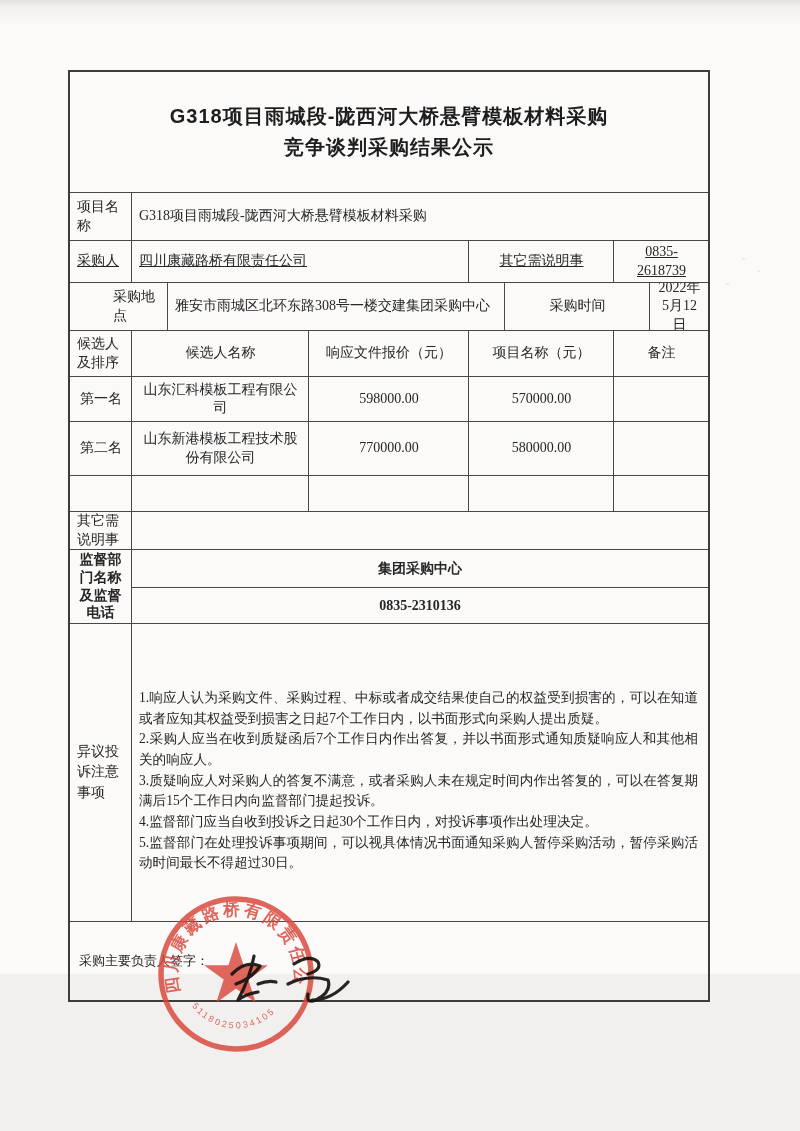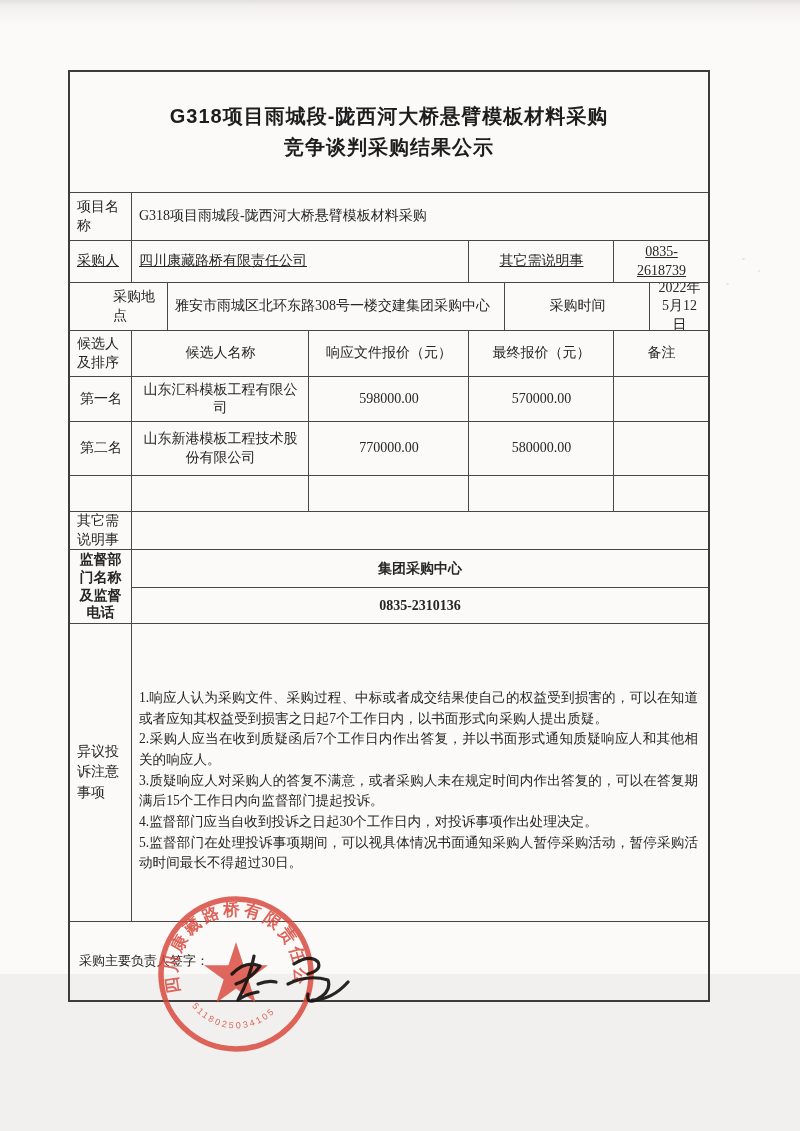--- a/index.html
+++ b/index.html
@@ -106,21 +106,21 @@
       <div class="c w-mid left">雅安市雨城区北环东路308号一楼交建集团采购中心</div>
       <div class="c w-rlabel center">采购时间</div>
       <div class="c flexfill center">2022年5月12日</div>
     </div>
 
 
     <div class="row" style="height:46px;">
       <div class="c label left">候选人及排序</div>
       <div class="c w-name center">候选人名称</div>
       <div class="c w-bid center">响应文件报价（元）</div>
-      <div class="c w-final center">最终报价（元）</div>
+      <div class="c w-final center">项目名称（元）</div>
       <div class="c flexfill center">备注</div>
     </div>
 
     <div class="row" style="height:45px;">
       <div class="c label center">第一名</div>
       <div class="c w-name center">山东汇科模板工程有限公司</div>
       <div class="c w-bid center">598000.00</div>
       <div class="c w-final center">570000.00</div>
       <div class="c flexfill center"></div>
     </div>

